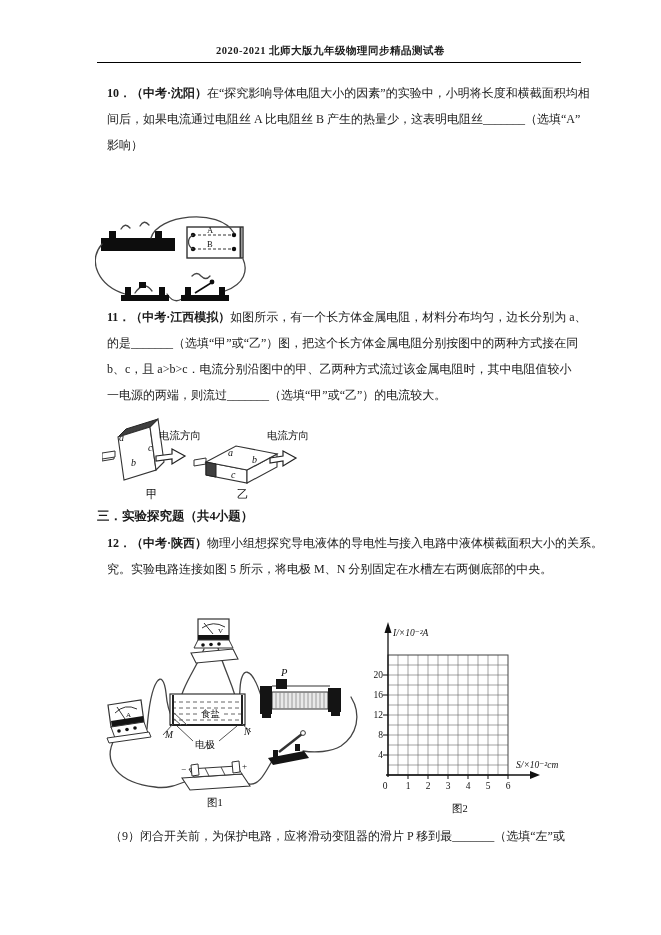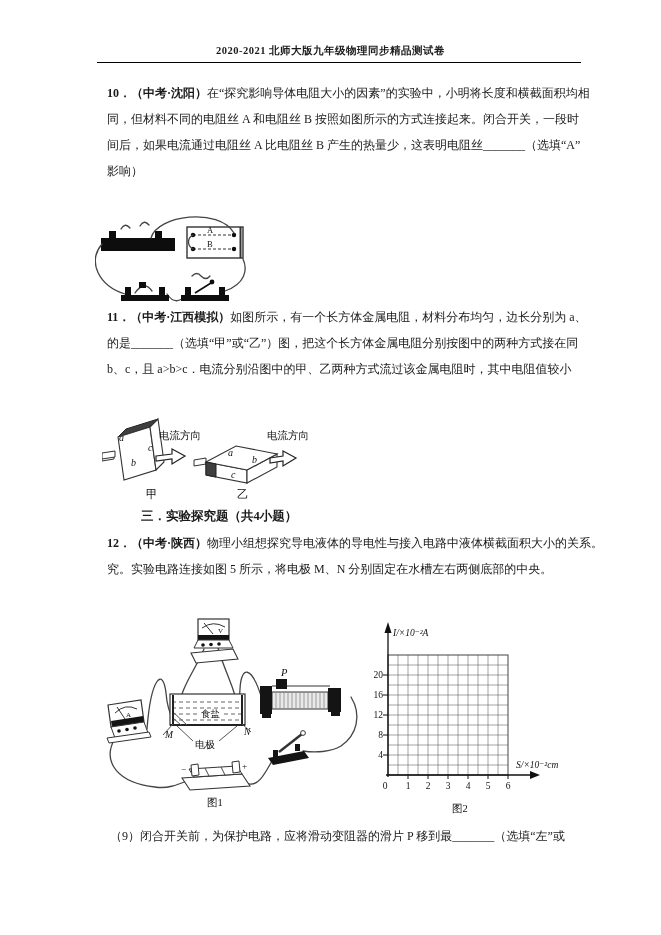--- a/index.html
+++ b/index.html
@@ -5,38 +5,37 @@
   html,body{margin:0;padding:0;background:#fff;}
   .page{position:relative;width:661px;height:935px;background:#ffffff;overflow:hidden;
         font-family:"Liberation Serif","DejaVu Serif",serif;color:#1a1a1a;}
   .header-title{position:absolute;top:44px;left:0;width:661px;text-align:center;
         font-size:10.5px;font-weight:600;letter-spacing:.5px;}
   .header-rule{position:absolute;top:62px;left:97px;width:484px;border-top:1.8px solid #000;}
   .qblock{position:absolute;left:97px;width:492px;font-size:12px;line-height:26px;margin-left:10px;}
   .tline{white-space:nowrap;}
   .qnum,.qtag{font-weight:bold;}
   .section-head{position:absolute;left:97px;top:503px;font-size:12.5px;font-weight:bold;
-        line-height:26px;white-space:nowrap;margin-left:44px;}
+        line-height:26px;white-space:nowrap;}
   .fig{position:absolute;}
   .wire{fill:none;stroke:#444;stroke-width:1.3px;stroke-linecap:round;}
   .thin{fill:none;stroke:#333;stroke-width:1px;}
   .figtext{font-family:"Liberation Serif","DejaVu Serif",serif;fill:#111;}
   .it{font-style:italic;}
 </style>
 </head>
 <body>
 
 <div class="page">
 
   <div class="header-title">2020-2021 北师大版九年级物理同步精品测试卷</div>
   <div class="header-rule"></div>
 
   <div class="qblock" style="top:80px">
     <div class="tline"><b class="qnum">10．</b><b class="qtag">（中考·沈阳）</b><span>在“探究影响导体电阻大小的因素”的实验中，小明将长度和横截面积均相</span></div>
-    <div class="tline">同，但材料不同的电阻丝 A 和电阻丝 B 按照如图所示的方式连接起来。闭合开关，一段时</div>
     <div class="tline">间后，如果电流通过电阻丝 A 比电阻丝 B 产生的热量少，这表明电阻丝_______（选填“A”</div>
     <div class="tline">影响）</div>
   </div>
 
   <svg class="fig" style="left:95px;top:212px" width="245" height="98" viewBox="0 0 245 98">
     <g>
       <rect x="6" y="26" width="74" height="13" fill="#0d0d0d"></rect>
       <rect x="14" y="19" width="7" height="8" fill="#0d0d0d"></rect>
       <rect x="60" y="19" width="7" height="8" fill="#0d0d0d"></rect>
       <path class="wire" d="M26,17 q4,-7 9,-1"></path>
@@ -73,20 +72,21 @@
         <rect x="124" y="75" width="6" height="8" fill="#0d0d0d"></rect>
       <line x1="100" y1="81" x2="116" y2="71" stroke="#0d0d0d" stroke-width="1.6"></line>
       <circle cx="117" cy="70" r="2.4" fill="#0d0d0d"></circle>
     </g>
   </svg>
 
   <div class="qblock" style="top:304px">
     <div class="tline"><b class="qnum">11．</b><b class="qtag">（中考·江西模拟）</b><span>如图所示，有一个长方体金属电阻，材料分布均匀，边长分别为 a、</span></div>
     <div class="tline">的是_______（选填“甲”或“乙”）图，把这个长方体金属电阻分别按图中的两种方式接在同</div>
     <div class="tline">b、c，且 a&gt;b&gt;c．电流分别沿图中的甲、乙两种方式流过该金属电阻时，其中电阻值较小</div>
+    <div class="tline">一电源的两端，则流过_______（选填“甲”或“乙”）的电流较大。</div>
   </div>
 
   <svg class="fig" style="left:102px;top:417px" width="215" height="88" viewBox="0 0 215 88">
     <g>
       <polygon points="92,38 104,36 104,42 92,44" fill="#fff" stroke="#333" stroke-width="1" transform="translate(-92,0)"></polygon>
       <polygon points="0,36 13,34 13,40 0,42" fill="#fff" stroke="#333" stroke-width="1"></polygon>
       <polygon points="16,20 48,10 56,2 24,12" fill="#3f3f3f" stroke="#222" stroke-width="1"></polygon>
       <polygon points="16,20 48,10 54,53 22,63" fill="#fff" stroke="#333" stroke-width="1.1"></polygon>
       <polygon points="48,10 56,2 62,45 54,53" fill="#fff" stroke="#333" stroke-width="1.1"></polygon>
       <path d="M54,39 L70,37 L70,32 L83,39 L70,47 L70,42 L54,44 Z" fill="#fff" stroke="#222" stroke-width="1.2"></path>

